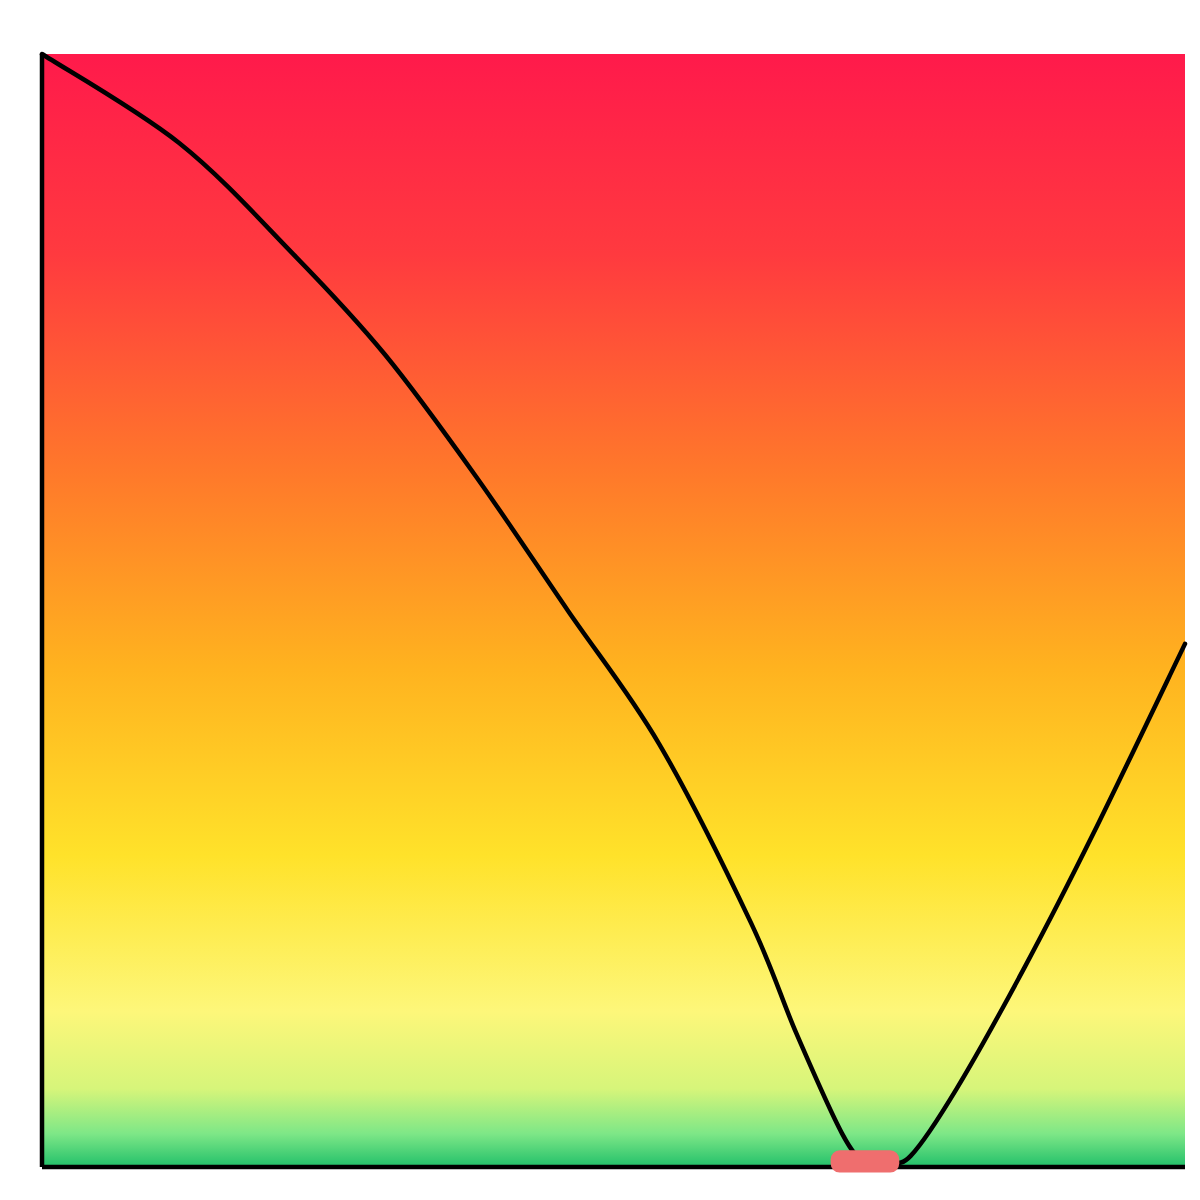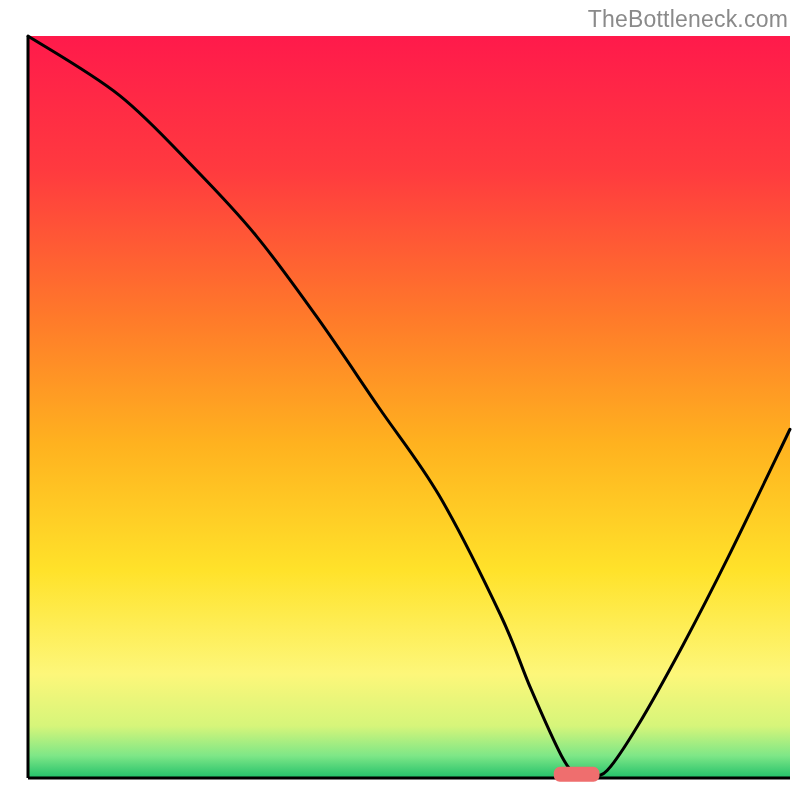--- a/index.html
+++ b/index.html
@@ -25,21 +25,20 @@
     font-weight: 500;
     letter-spacing: 0.2px;
     user-select: none;
   }
   svg { display: block; }
 </style>
 </head>
 <body>
 
 <div class="wrap">
-  <div class="watermark">TheBottleneck.com</div>
 
   <svg id="chart-svg" width="800" height="800" viewBox="0 0 800 800">
     <defs>
       <linearGradient id="bg-grad" x1="0" y1="0" x2="0" y2="1">
           <stop offset="0%" stop-color="#ff1a4b"></stop>
           <stop offset="18%" stop-color="#ff3a3f"></stop>
           <stop offset="38%" stop-color="#ff7a2a"></stop>
           <stop offset="55.00000000000001%" stop-color="#ffb21f"></stop>
           <stop offset="72%" stop-color="#ffe22a"></stop>
           <stop offset="86%" stop-color="#fdf77a"></stop>

